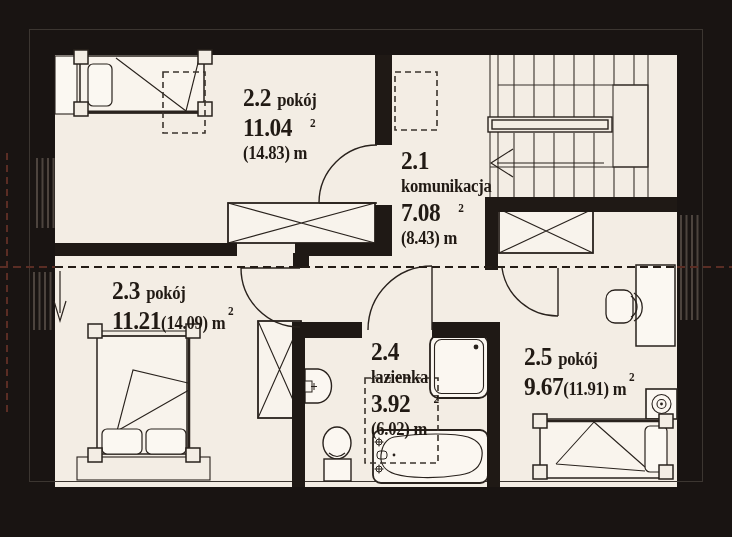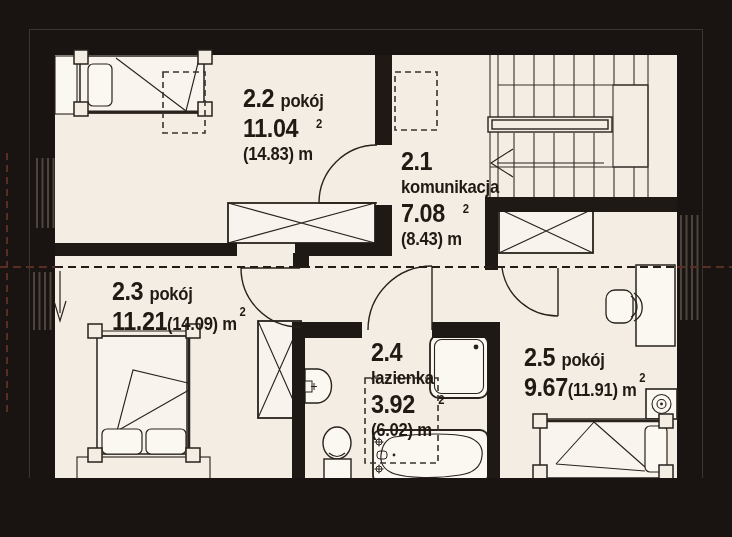--- a/index.html
+++ b/index.html
@@ -1,18 +1,18 @@
 <!DOCTYPE html>
 <html><head>
 <meta charset="utf-8">
 <style>
   html,body{margin:0;padding:0;background:#191412;}
   .plan{
-    position:relative;width:732px;height:478px;overflow:hidden;
-    background:#191412;font-family:Liberation Sans, sans-serif;
+    position:relative;width:732px;height:537px;overflow:hidden;
+    background:#191412;font-family:Liberation Serif, serif;
   }
   .plan svg{position:absolute;left:0;top:0;}
   .label{
     position:absolute;color:#211a14;white-space:nowrap;
     transform:scaleX(.9);transform-origin:left top;
   }
   .row{line-height:1.16;}
   .big{font-size:26px;font-weight:bold;letter-spacing:-.5px;}
   .mid{font-size:18.5px;font-weight:bold;letter-spacing:-.3px;}
   .name{margin-left:7px;}

